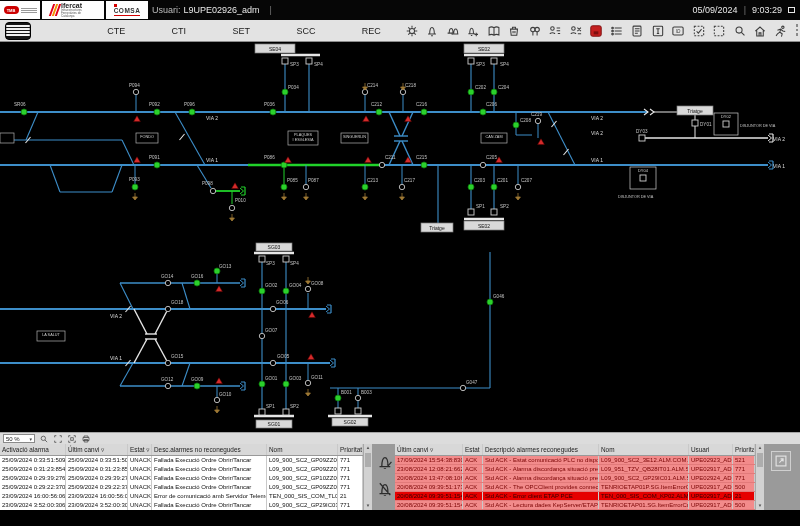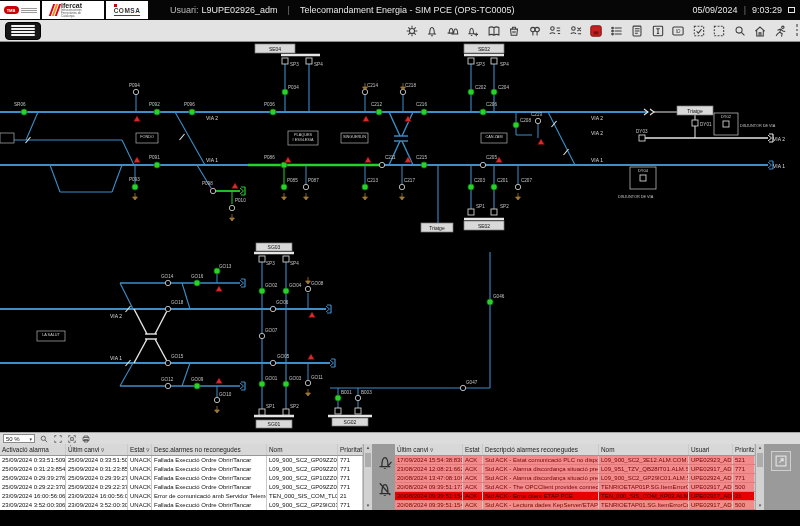--- a/index.html
+++ b/index.html
@@ -15,21 +15,21 @@
 .logo-ifercat{width:62px;gap:2px}
 .ifc-str{display:flex;gap:1px;transform:skewX(-20deg)}
 .ifc-str i{display:block;width:2px;height:12px}
 .ifc-str i:nth-child(1){background:#e2001a}.ifc-str i:nth-child(2){background:#f39200}.ifc-str i:nth-child(3){background:#e2001a}
 .ifc-txt{display:flex;flex-direction:column;line-height:1}
 .ifc-name{font-size:7px;font-weight:bold;color:#222}
 .ifc-sub{font-size:3px;color:#555;width:34px;white-space:normal}
 .logo-comsa{width:42px;flex-direction:column;justify-content:center}
 .comsa-dot{width:3px;height:3px;background:#d40000;align-self:flex-start;margin-left:8px}
 .comsa-name{font-size:6.5px;font-weight:bold;color:#333;letter-spacing:.5px;border-bottom:1.5px solid #d40000;padding-bottom:1px}
-.tb-sec{margin-left:22px}
+.tb-sec{margin-left:4px}
 .tb-lab{color:#bdbdbd;margin-right:3px}
 .tb-div{color:#777;margin:0 10px}
 .tb-right{margin-left:auto;display:flex;align-items:center;gap:6px;padding-right:5px}
 .win-ic{width:7px;height:6px;border:1.2px solid #e8e8e8;background:#060606}
 
 .menubar{height:22px;background:#e3e3e3;display:flex;align-items:center;border-bottom:1px solid #8c8c8c;position:relative}
 .hamburger{width:36px;height:18px;background:#161616;border:1px solid #000;border-radius:4px;margin:0 8px 0 5px;display:flex;flex-direction:column;justify-content:center;align-items:center;gap:1.6px;cursor:pointer}
 .hamburger i{display:block;width:24px;height:1.6px;background:#f2f2f2;border-radius:1px}
 #menu-items{display:flex;width:600px;margin-left:45px;justify-content:space-around;font-size:9px;color:#1a1a1a}
 #menu-items span{cursor:pointer;padding:2px 6px}
@@ -93,35 +93,41 @@
         <span class="ifc-sub">Infraestructures Ferroviàries de Catalunya</span>
       </span>
     </div>
     <div class="logo logo-comsa">
       <span class="comsa-dot"></span>
       <span class="comsa-name">COMSA</span>
     </div>
   </div>
   <span class="tb-sec"><span class="tb-lab">Usuari:</span><span>L9UPE02926_adm</span></span>
   <span class="tb-div">|</span>
-  <span>Telecomandament Energia - SIM PCE (OPS-TC0005)</span>
   <span class="tb-right">
     <span>05/09/2024</span>
     <span class="tb-div" style="margin:0">|</span>
     <span>9:03:29</span>
     <span class="win-ic"></span>
   </span>
 </div>
 
 <div class="menubar">
   <div class="hamburger">
       <i></i>
       <i></i>
       <i></i>
       <i></i>
+    </div>
+  <div id="menu-items">
+      <span>CTE</span>
+      <span>CTI</span>
+      <span>SET</span>
+      <span>SCC</span>
+      <span>REC</span>
     </div>
   <div id="toolbar-icons">
       <span class="tbtn">
         <svg viewBox="0 0 12 12">
           <circle cx="6" cy="6" r="2.2"></circle>
           <path d="M6 1.5v1.8M6 8.7v1.8M1.5 6h1.8M8.7 6h1.8M2.8 2.8l1.3 1.3M7.9 7.9l1.3 1.3M9.2 2.8L7.9 4.1M4.1 7.9L2.8 9.2"></path>
         </svg>
       </span>
       <span class="tbtn">
         <svg viewBox="0 0 12 12">

